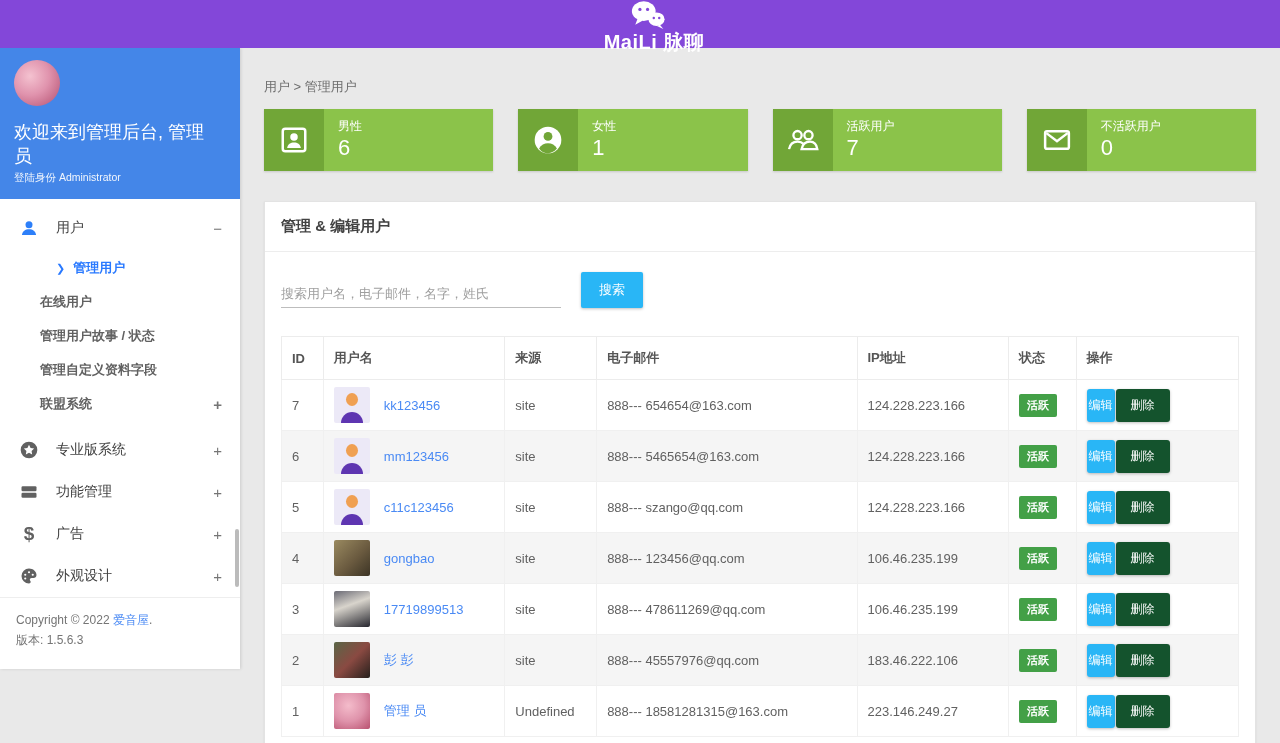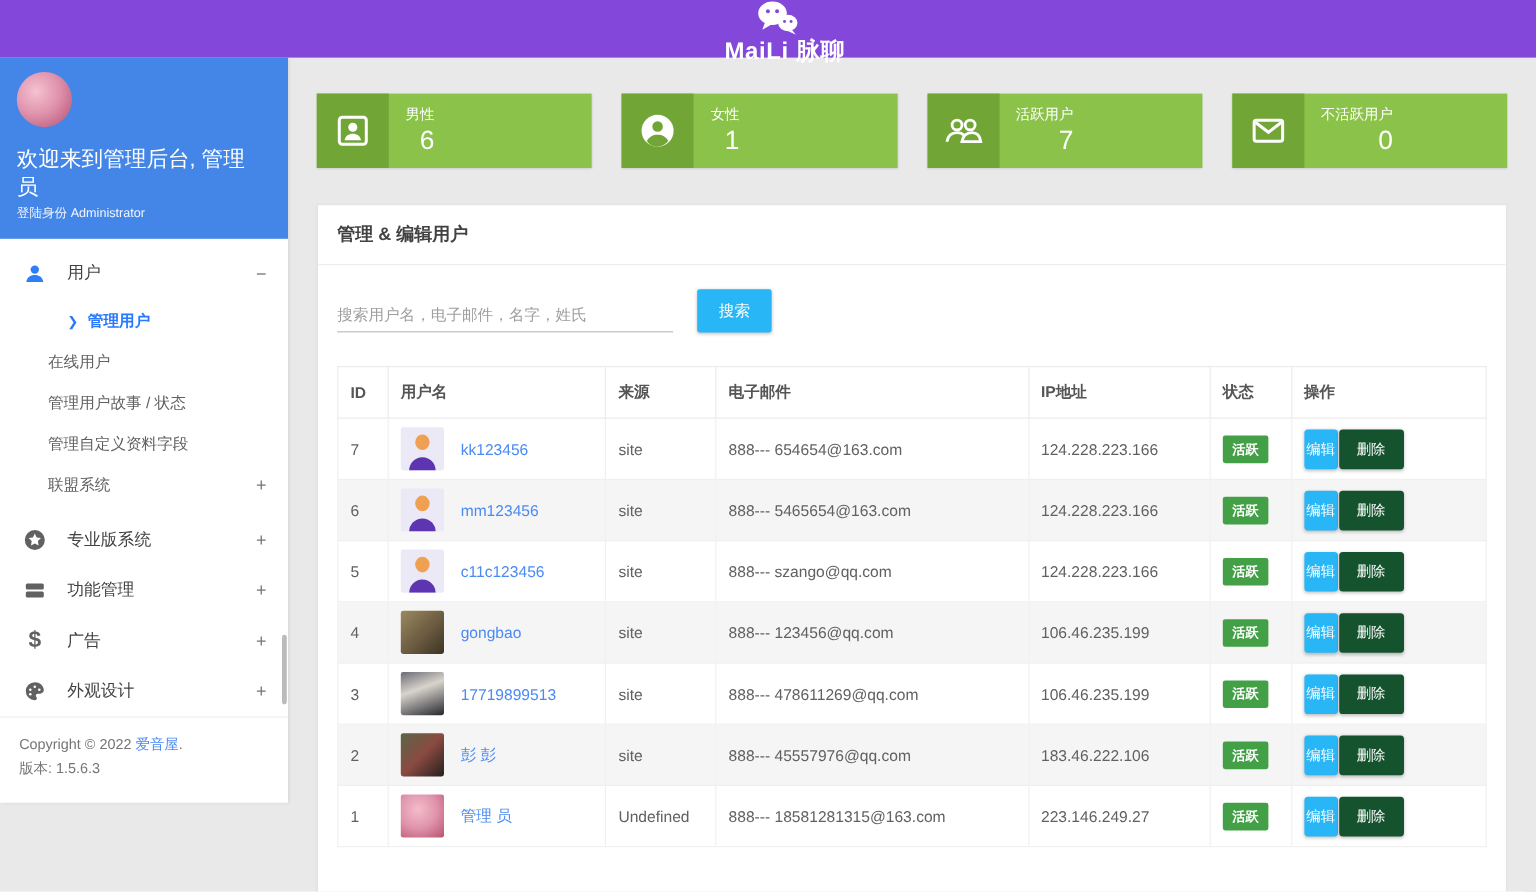--- a/index.html
+++ b/index.html
@@ -22,37 +22,37 @@
 
   .menu { padding:8px 0 0; position:relative; }
   .menu-item { display:flex; align-items:center; padding:11px 18px; cursor:pointer; }
   .menu-item .mi-icon { width:22px; height:20px; display:flex; align-items:center; justify-content:center; margin-right:16px; }
   .menu-item .mi-label { flex:1; font-size:14px; color:#424242; }
   .menu-item .mi-toggle { color:#757575; font-size:15px; }
   .dollar { font-size:19px; color:#616161; font-weight:bold; }
 
   .submenu { padding:2px 0 8px; }
   .submenu-item { padding:8px 18px 8px 40px; font-size:13px; color:#616161; cursor:pointer;
-                  display:flex; align-items:center; }
+                  display:flex; align-items:center;font-weight:bold; }
   .submenu-item.active { color:#2979ff; padding-left:56px; font-weight:bold; }
   .submenu-item.active .arrow { margin-right:8px; font-size:11px; }
   .submenu-item .mi-toggle { margin-left:auto; color:#757575; font-size:15px; }
 
   .side-footer { border-top:1px solid #eee; padding:12px 16px; font-size:12px; color:#757575; line-height:1.7; }
   .side-footer a { color:#4a8af4; text-decoration:none; }
   .side-scroll { position:absolute; right:1px; top:330px; width:4px; height:58px; background:#9e9e9e; border-radius:2px; opacity:.7; }
 
   
   .main { position:absolute; left:240px; top:48px; right:0; bottom:0; padding:30px 24px 0; overflow:hidden; }
   .breadcrumb { font-size:13px; color:#6d6d6d; margin-bottom:13px; }
 
   .stats { display:flex; gap:25px; }
   .stat-card { flex:1; height:62px; background:#8bc34a; display:flex; box-shadow:0 1px 2px rgba(0,0,0,.15); }
   .stat-icon { width:60px; background:#71a637; display:flex; align-items:center; justify-content:center; }
-  .stat-body { padding:9px 14px; color:#fff;text-align:right; }
+  .stat-body { padding:9px 14px; color:#fff; }
   .stat-label { font-size:12px; }
   .stat-value { font-size:22px; line-height:1.15; }
 
   .panel { margin-top:30px; background:#fff; border:1px solid #e3e3e3; box-shadow:0 1px 2px rgba(0,0,0,.08); }
   .panel-title { padding:15px 16px; font-size:15px; font-weight:bold; color:#424242; border-bottom:1px solid #ededed; }
 
   .search-row { padding:20px 16px 24px; display:flex; align-items:flex-end; gap:20px; }
   .search-input { width:280px; border:none; border-bottom:1px solid #bdbdbd; background:transparent;
                   font-size:13px; padding:6px 0; color:#7f1d1d; outline:none;
                   font-family:"Liberation Sans","DejaVu Sans",sans-serif; }
@@ -192,20 +192,21 @@
   <div class="side-footer">
     <div>
       <span>Copyright © 2022</span>
       <a>爱音屋</a><span>.</span>
     </div>
     <div>版本: 1.5.6.3</div>
   </div>
 </div>
 
 <div class="main">
+  <div class="breadcrumb">用户 &gt; 管理用户</div>
 
   <div class="stats">
     <div class="stat-card">
       <div class="stat-icon">
         <svg width="30" height="30" viewBox="0 0 24 24">
           <rect x="3" y="3" width="18" height="18" rx="2" fill="none" stroke="#fff" stroke-width="2"></rect>
           <circle cx="12" cy="9.6" r="3" fill="#fff"></circle>
           <path d="M6.5 18.3c.5-3 2.8-4.4 5.5-4.4s5 1.4 5.5 4.4z" fill="#fff"></path>
         </svg>
       </div>

